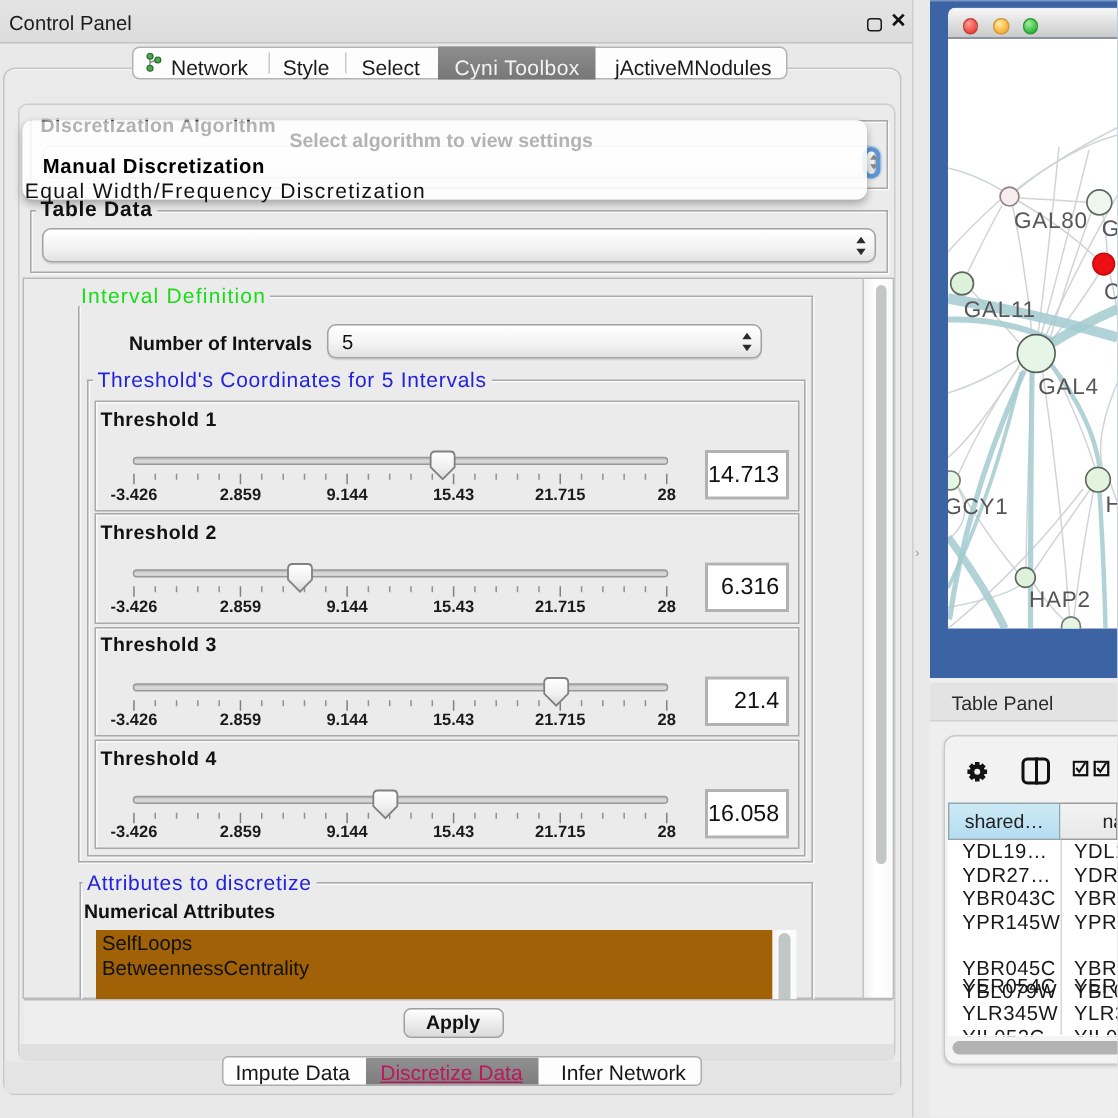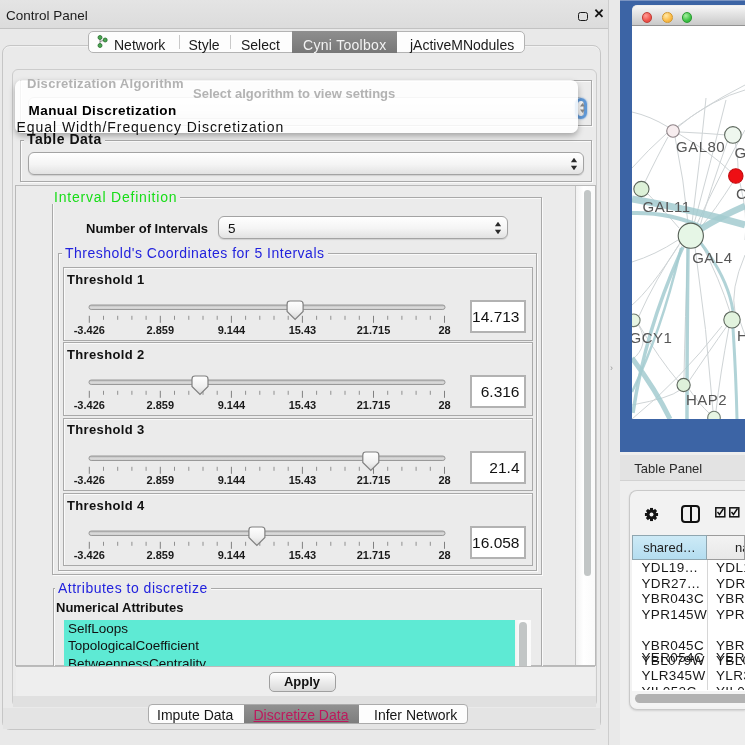--- a/index.html
+++ b/index.html
@@ -32,21 +32,21 @@
 .tblock { position:absolute; left:62.5px; width:470px; height:73.5px; border:1px solid #a9a9a9; box-shadow:inset 1px 1px 0 #fafafa; background:#ebebeb; }
 .tlabel { position:absolute; left:67px; font-size:13px; font-weight:bold; color:#111; letter-spacing:0.35px; }
 .sldsvg { position:absolute; left:63px; }
 .ticklab { position:absolute; width:60px; text-align:center; font-size:11px; font-weight:bold; color:#1a1a1a; }
 .valbox { position:absolute; left:469.5px; width:56px; height:33px; background:#fff; border:2px solid #b2b2b2; font-size:15.5px; color:#111; text-align:right; line-height:29px; padding-right:4px; }
 
 
 .vsb { position:absolute; background:linear-gradient(90deg,#f2f2f2,#ffffff 40%,#fafafa); }
 .vthumb { position:absolute; background:#c2c6c6; border-radius:4px; }
 
-#numlist { position:absolute; left:64px; top:619.5px; width:451px; height:46px; background:#5eead4; overflow:hidden; font-size:13.5px; color:#111; }
+#numlist { position:absolute; left:64px; top:619.5px; width:451px; height:46px; background:#a16207; overflow:hidden; font-size:13.5px; color:#111; }
 #numlist div { padding-left:4px; height:17.7px; line-height:17.7px; }
 
 .btn { position:absolute; background:linear-gradient(#ffffff,#ececec 50%,#dadada); border:1px solid #9f9f9f; border-radius:5px; font-size:14px; color:#111; text-align:center; }
 
 
 #btabs { position:absolute; left:148px; top:704px; width:320px; height:20px; background:#fdfdfd; border:1px solid #ababab; border-radius:4px; overflow:hidden; }
 #bdark { position:absolute; left:95px; top:0; width:115px; height:20px; background:linear-gradient(#919191,#7b7b7b); }
 #btabs span { position:absolute; top:2px; font-size:14px; color:#161616; white-space:nowrap; }
 
 
@@ -275,21 +275,20 @@
 <div class="ticklab" style="left:59.3px;top:549.4px;">-3.426</div><div class="ticklab" style="left:130.3px;top:549.4px;">2.859</div><div class="ticklab" style="left:201.4px;top:549.4px;">9.144</div><div class="ticklab" style="left:272.4px;top:549.4px;">15.43</div><div class="ticklab" style="left:343.5px;top:549.4px;">21.715</div><div class="ticklab" style="left:414.5px;top:549.4px;">28</div>
 <div class="valbox" style="top:525.9px;">16.058</div>
 
 
 
 <div class="grp" style="left:53px;top:587.5px;width:489px;height:85px;border-bottom:none;"></div>
 <div class="gtitle" style="left:55px;top:581px;color:#2222dd;">Attributes to discretize</div>
 <div class="abs" style="left:56px;top:600px;font-size:13px;font-weight:bold;color:#111;">Numerical Attributes</div>
 <div id="numlist">
   <div>SelfLoops</div>
-  <div>TopologicalCoefficient</div>
   <div>BetweennessCentrality</div>
 </div>
 <div class="vsb" style="left:515px;top:619.5px;width:15.5px;height:46px;"></div>
 <div class="vthumb" style="left:518.5px;top:621.5px;width:8px;height:60px;"></div>
 
 
 <div class="abs" style="left:575px;top:186px;width:1px;height:479px;background:#c4c4c4;"></div>
 <div class="vsb" style="left:576px;top:186px;width:19px;height:479px;"></div>
 <div class="vthumb" style="left:583.5px;top:190px;width:7px;height:386px;"></div>
 

